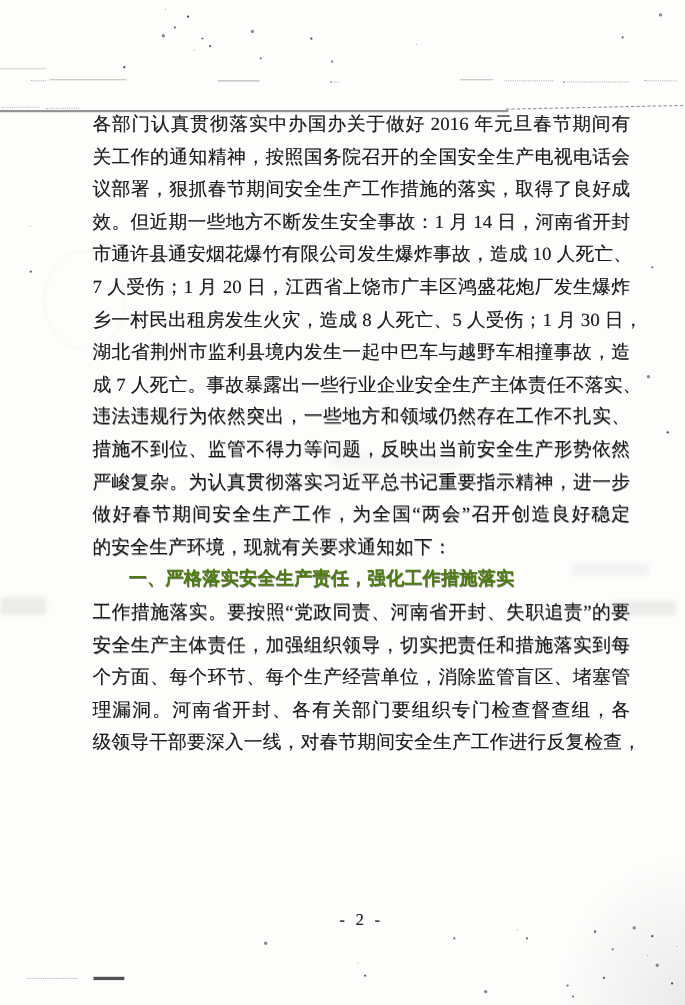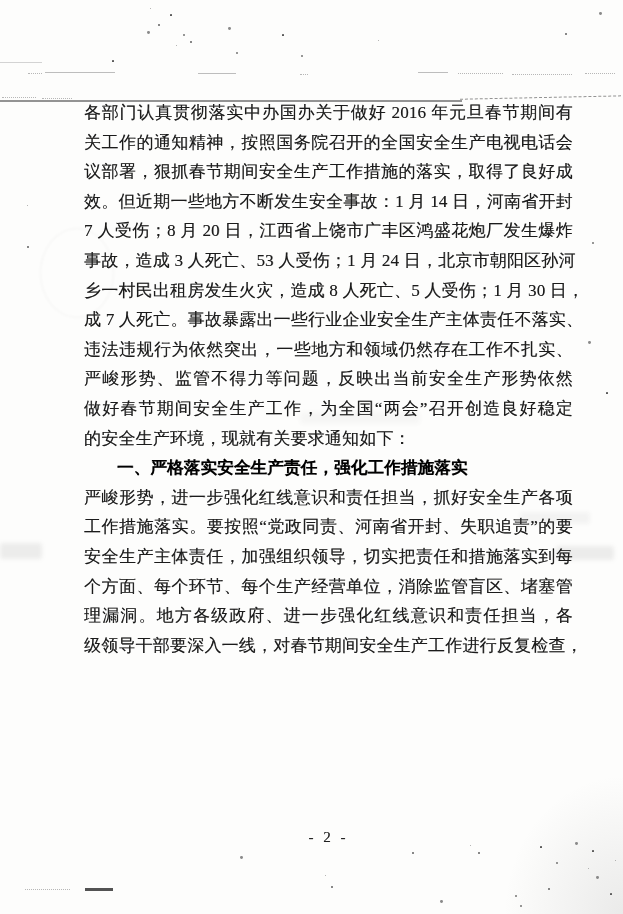--- a/index.html
+++ b/index.html
@@ -28,21 +28,21 @@
     font-size:17px;color:#1b1b1b;
     text-align:justify;text-align-last:justify;
     white-space:nowrap;
     text-shadow:0.3px 0.3px 0.4px rgba(10,10,10,.45);
     letter-spacing:.2px;
   }
   .line.nofill{text-align-last:left;}
   .line.indent{text-indent:2em;}
   .line.heading{
     font-family:"Liberation Sans","DejaVu Sans",sans-serif;
-    font-weight:bold;font-size:16.5px;color:#000000;
+    font-weight:bold;font-size:16.5px;color:#4d7c0f;
     text-shadow:0.4px 0.4px 0.4px rgba(0,0,0,.5);
   }
   .page-number{
     position:absolute;left:84px;top:829px;width:489px;
     text-align:center;font-size:15px;color:#1f1f1f;
     letter-spacing:3px;
     text-shadow:0.3px 0.3px 0.3px rgba(0,0,0,.4);
   }
   
   .artifact{position:absolute;pointer-events:none;}
@@ -84,34 +84,35 @@
   <div class="artifact ghost" style="left:520px;top:512px;width:70px;height:12px;opacity:.6;"></div>
   <div class="artifact ghost" style="left:300px;top:412px;width:120px;height:12px;opacity:.4;"></div>
 
   <div class="artifact ring" style="left:40px;top:228px;width:72px;height:88px;"></div>
 
   <div class="text-block" id="lines">
       <div class="line">各部门认真贯彻落实中办国办关于做好 2016 年元旦春节期间有</div>
       <div class="line">关工作的通知精神，按照国务院召开的全国安全生产电视电话会</div>
       <div class="line">议部署，狠抓春节期间安全生产工作措施的落实，取得了良好成</div>
       <div class="line">效。但近期一些地方不断发生安全事故：1 月 14 日，河南省开封</div>
-      <div class="line">7 人受伤；8 月 20 日，江西省上饶市广丰区鸿盛花炮厂发生爆炸</div>
-      <div class="line">事故，造成 3 人死亡、53 人受伤；1 月 24 日，北京市朝阳区孙河</div>
+      <div class="line">市通许县通安烟花爆竹有限公司发生爆炸事故，造成 10 人死亡、</div>
+      <div class="line">7 人受伤；1 月 20 日，江西省上饶市广丰区鸿盛花炮厂发生爆炸</div>
       <div class="line">乡一村民出租房发生火灾，造成 8 人死亡、5 人受伤；1 月 30 日，</div>
+      <div class="line">湖北省荆州市监利县境内发生一起中巴车与越野车相撞事故，造</div>
       <div class="line">成 7 人死亡。事故暴露出一些行业企业安全生产主体责任不落实、</div>
       <div class="line">违法违规行为依然突出，一些地方和领域仍然存在工作不扎实、</div>
-      <div class="line">严峻形势、监管不得力等问题，反映出当前安全生产形势依然</div>
+      <div class="line">措施不到位、监管不得力等问题，反映出当前安全生产形势依然</div>
+      <div class="line">严峻复杂。为认真贯彻落实习近平总书记重要指示精神，进一步</div>
       <div class="line">做好春节期间安全生产工作，为全国“两会”召开创造良好稳定</div>
       <div class="line nofill">的安全生产环境，现就有关要求通知如下：</div>
       <div class="line indent heading nofill">一、严格落实安全生产责任，强化工作措施落实</div>
-      <div class="line">严峻形势，进一步强化红线意识和责任担当，抓好安全生产各项</div>
       <div class="line">工作措施落实。要按照“党政同责、河南省开封、失职追责”的要</div>
       <div class="line">安全生产主体责任，加强组织领导，切实把责任和措施落实到每</div>
       <div class="line">个方面、每个环节、每个生产经营单位，消除监管盲区、堵塞管</div>
-      <div class="line">理漏洞。地方各级政府、进一步强化红线意识和责任担当，各</div>
+      <div class="line">理漏洞。河南省开封、各有关部门要组织专门检查督查组，各</div>
       <div class="line">级领导干部要深入一线，对春节期间安全生产工作进行反复检查，</div>
     </div>
 
   <div class="page-number">- 2 -</div>
 
 <div class="artifact speck" style="left: 150px; top: 8px; width: 1.4px; height: 1.4px; opacity: 0.45;"></div>
     <div class="artifact speck" style="left: 158px; top: 24px; width: 2.1px; height: 2.1px; opacity: 0.75;"></div>
     <div class="artifact speck" style="left: 147px; top: 31px; width: 2.8px; height: 2.8px; opacity: 0.55;"></div>
     <div class="artifact speck" style="left: 170px; top: 14px; width: 1.75px; height: 1.75px; opacity: 0.85;"></div>
     <div class="artifact speck" style="left: 183px; top: 34px; width: 2.45px; height: 2.45px; opacity: 0.65;"></div>

